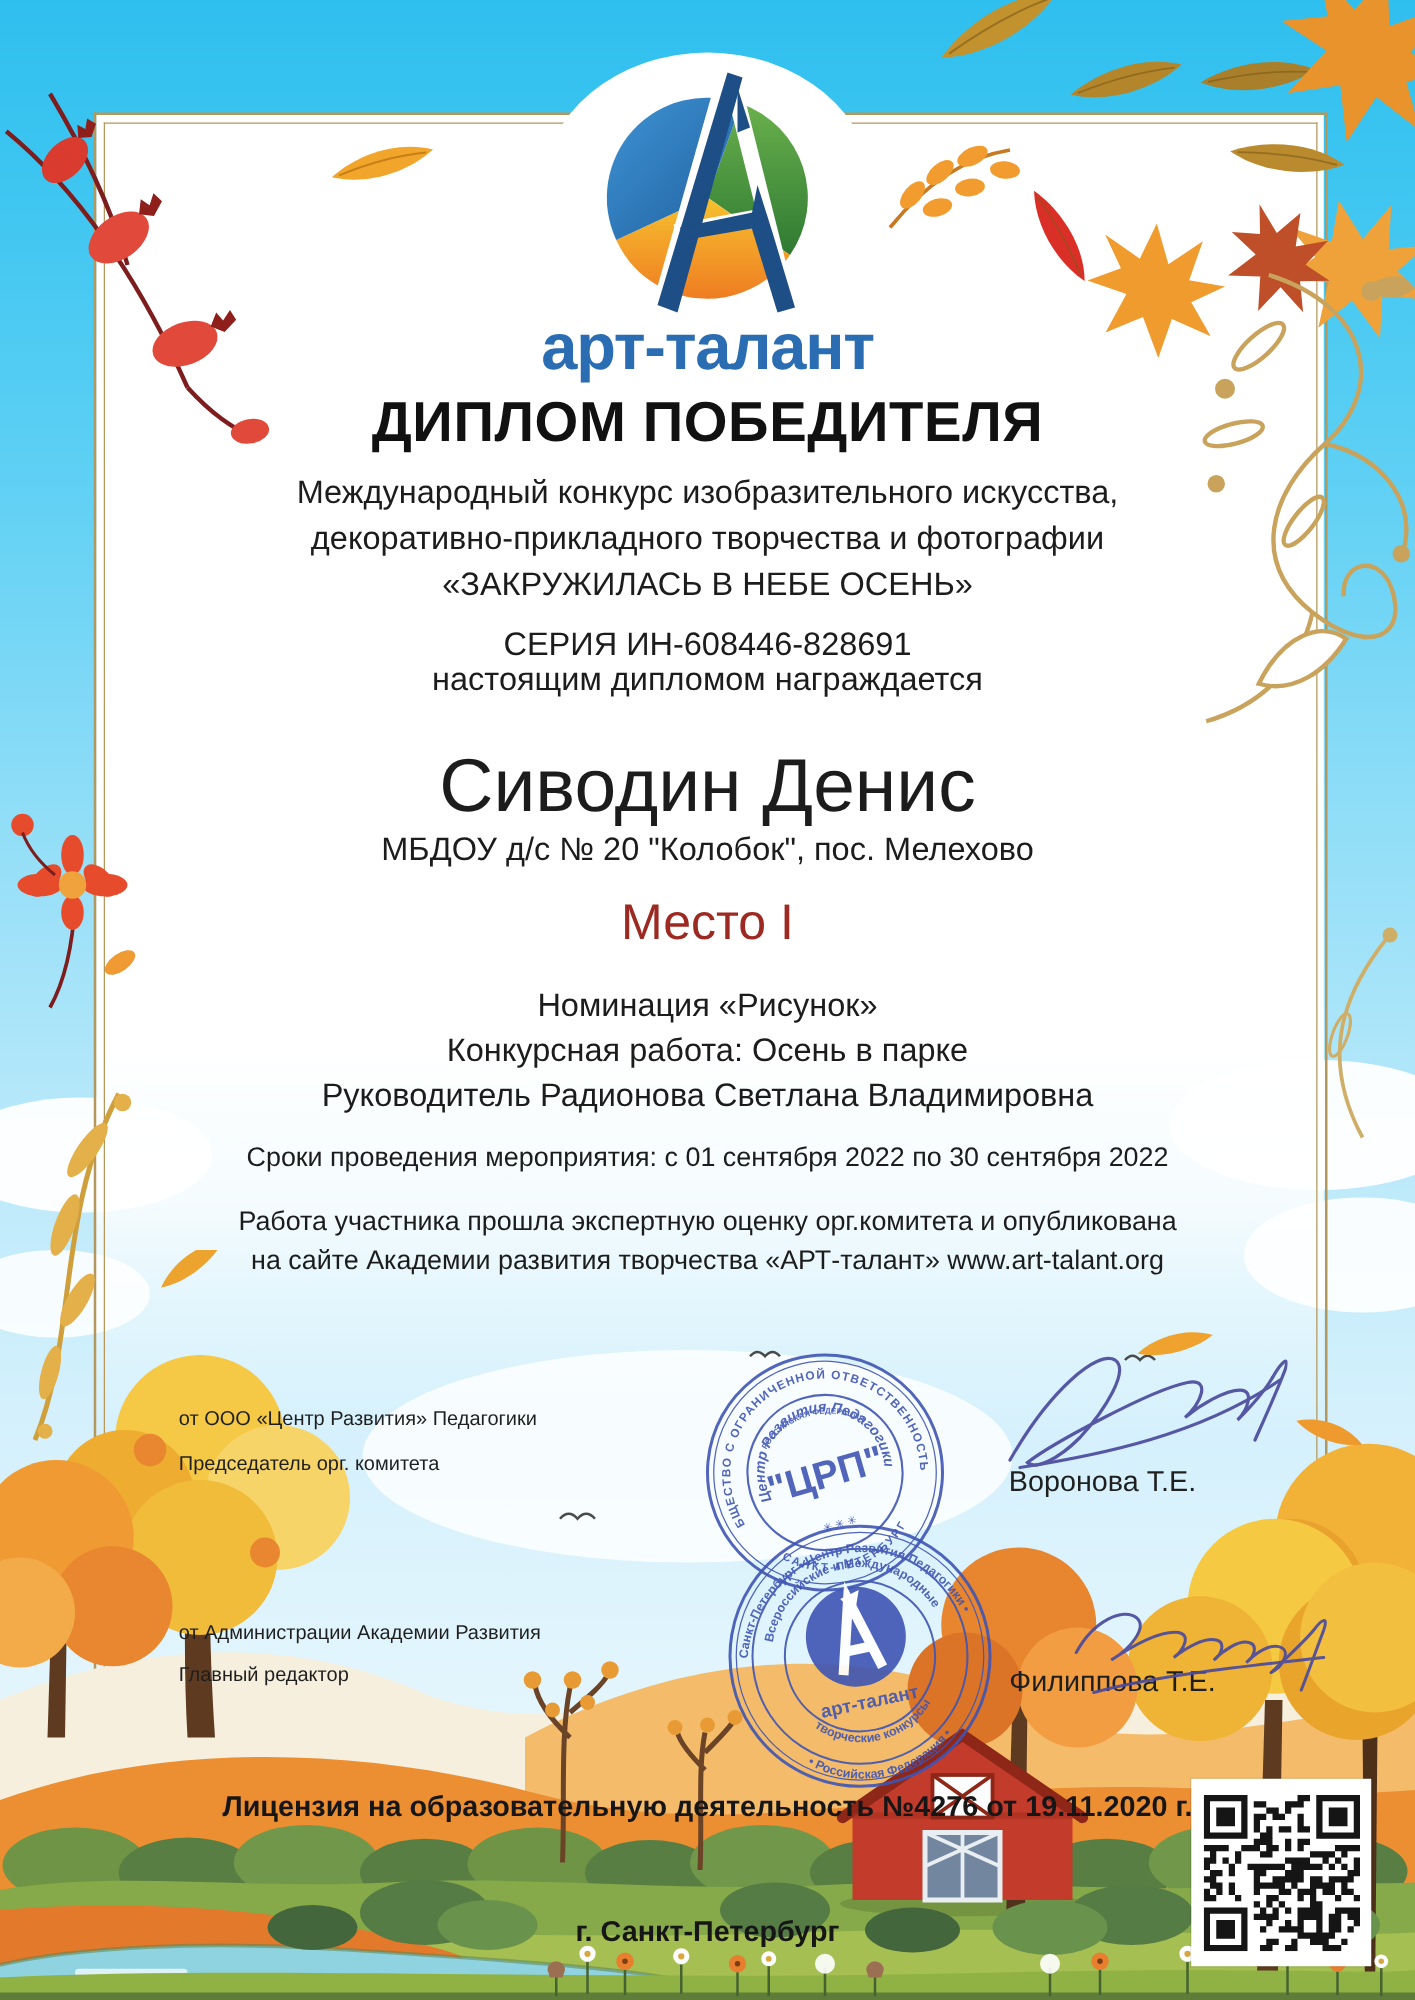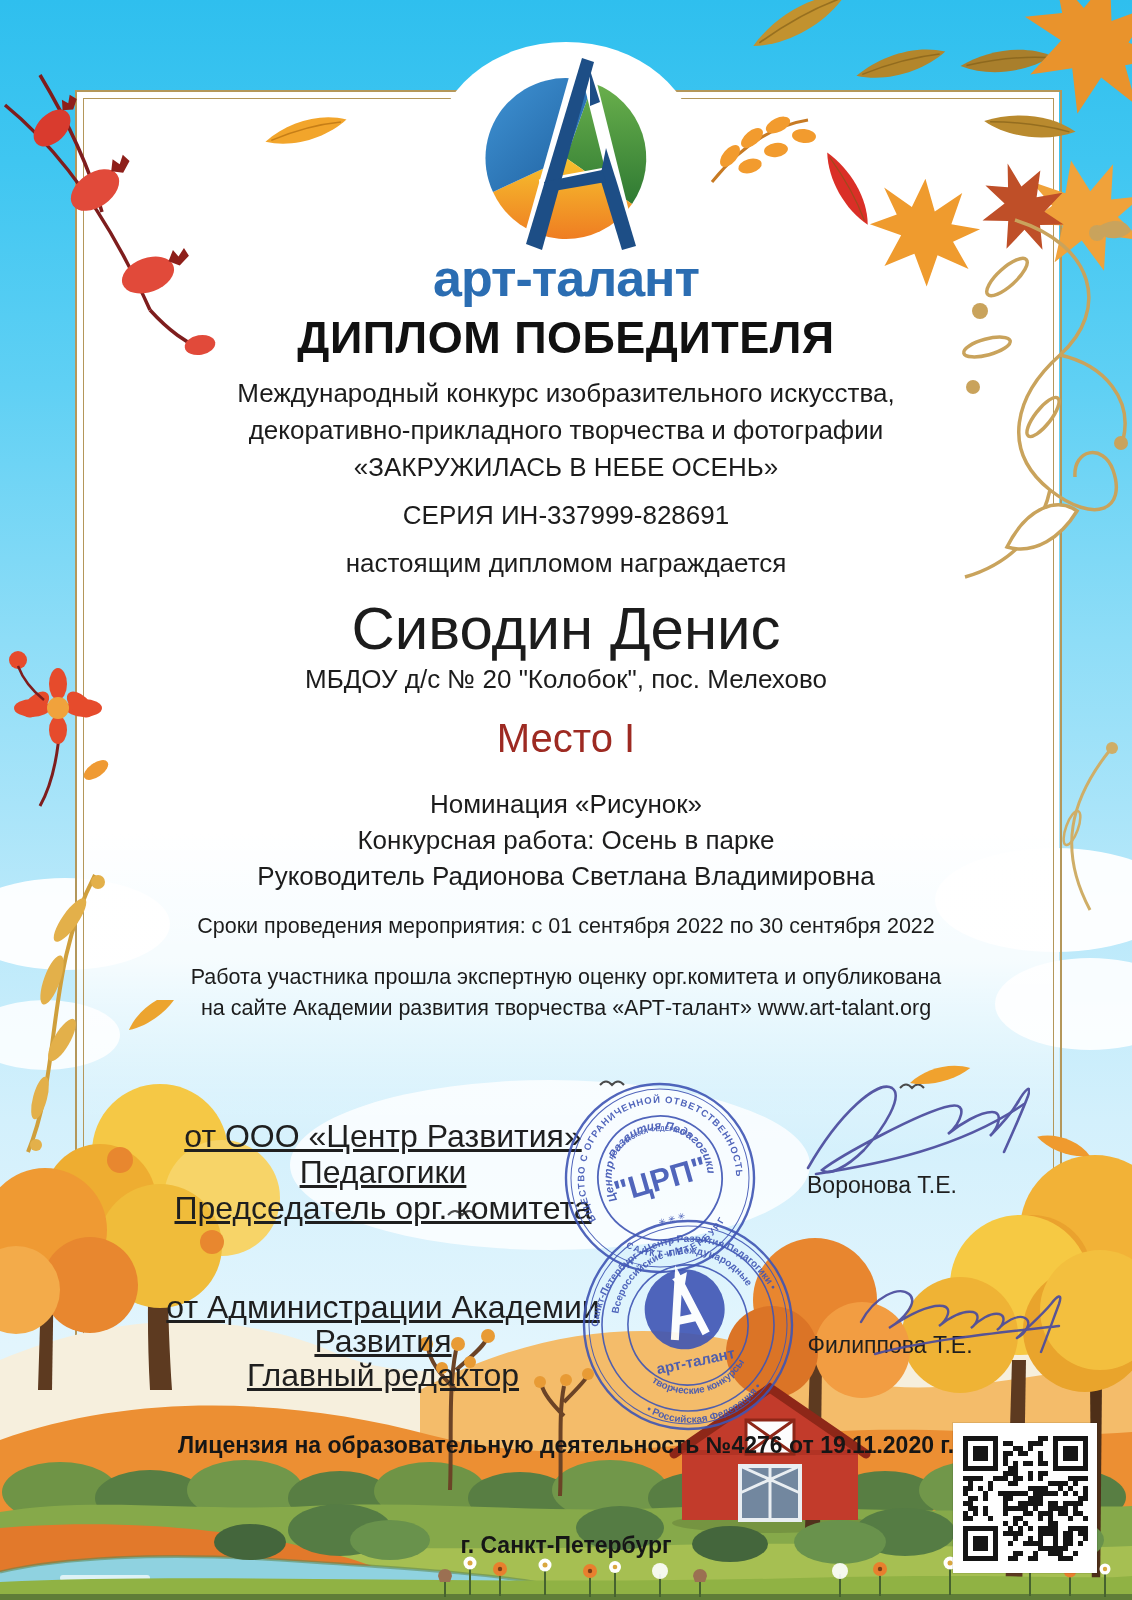--- a/index.html
+++ b/index.html
@@ -11,28 +11,28 @@
   
   .fl{position:absolute;background:#b4975a;}
   .panel{position:absolute;left:77px;right:73px;top:92px;height:1060px;
          background:linear-gradient(180deg,#ffffff 0%,#ffffff 70%,rgba(255,255,255,.85) 82%,rgba(255,255,255,0) 100%);}
   .cloud{position:absolute;background:#ffffff;border-radius:50%;}
   
   .brand{top:248px;font-size:52px;font-weight:800;color:#2b6db2;letter-spacing:-1px;}
   .title{top:312px;font-size:45px;font-weight:800;letter-spacing:.5px;color:#111;}
   .contest{top:375px;font-size:26px;line-height:37px;}
   .series{top:500px;font-size:26px;}
-  .intro{top:548px;font-size:26px;}
+  .intro{top:528px;font-size:26px;}
   .name{top:594px;font-size:60px;}
   .inst{top:664px;font-size:26px;}
   .place{top:716px;font-size:40px;color:#9d2a22;}
   .nomin{top:786px;font-size:26px;line-height:36px;}
   .dates{top:914px;font-size:21.5px;}
   .note{top:962px;font-size:21.5px;line-height:31px;}
-  .sig-block{color:#1f1f1f;font-size:32px;line-height:36px;text-align:center;text-decoration:underline;}
+  .sig-block{color:#1f1f1f;font-size:16px;line-height:36px;text-align:left;}
   .sig-name{color:#1f1f1f;font-size:23px;text-align:center;width:240px;}
   .license{top:1428px;font-size:23px;font-weight:700;line-height:34px;color:#161616;}
   .city{top:1532px;font-size:23px;font-weight:700;color:#161616;}
   .qr-card{position:absolute;left:953px;top:1423px;width:144px;height:150px;background:#fff;
            box-shadow:0 0 0 1px rgba(0,0,0,.08);display:flex;align-items:center;justify-content:center;}
   svg text{font-family:"Liberation Sans","DejaVu Sans",sans-serif;}
 </style>
 </head>
 <body>
 
@@ -204,21 +204,21 @@
     </g>
   </svg>
 
   <div class="abs ctr brand">арт-талант</div>
   <div class="abs ctr title">ДИПЛОМ ПОБЕДИТЕЛЯ</div>
   <div class="abs ctr contest">
     <div>Международный конкурс изобразительного искусства,</div>
     <div>декоративно-прикладного творчества и фотографии</div>
     <div>«ЗАКРУЖИЛАСЬ В НЕБЕ ОСЕНЬ»</div>
   </div>
-  <div class="abs ctr series">СЕРИЯ ИН-337999-828691</div>
+  <div class="abs ctr series">СЕРИЯ ИН-608446-828691</div>
   <div class="abs ctr intro">настоящим дипломом награждается</div>
   <div class="abs ctr name">Сиводин Денис</div>
   <div class="abs ctr inst">МБДОУ д/с № 20 "Колобок", пос. Мелехово</div>
   <div class="abs ctr place">Место I</div>
   <div class="abs ctr nomin">
     <div>Номинация «Рисунок»</div>
     <div>Конкурсная работа: Осень в парке</div>
     <div>Руководитель Радионова Светлана Владимировна</div>
   </div>
   <div class="abs ctr dates">Сроки проведения мероприятия: с 01 сентября 2022 по 30 сентября 2022</div>

